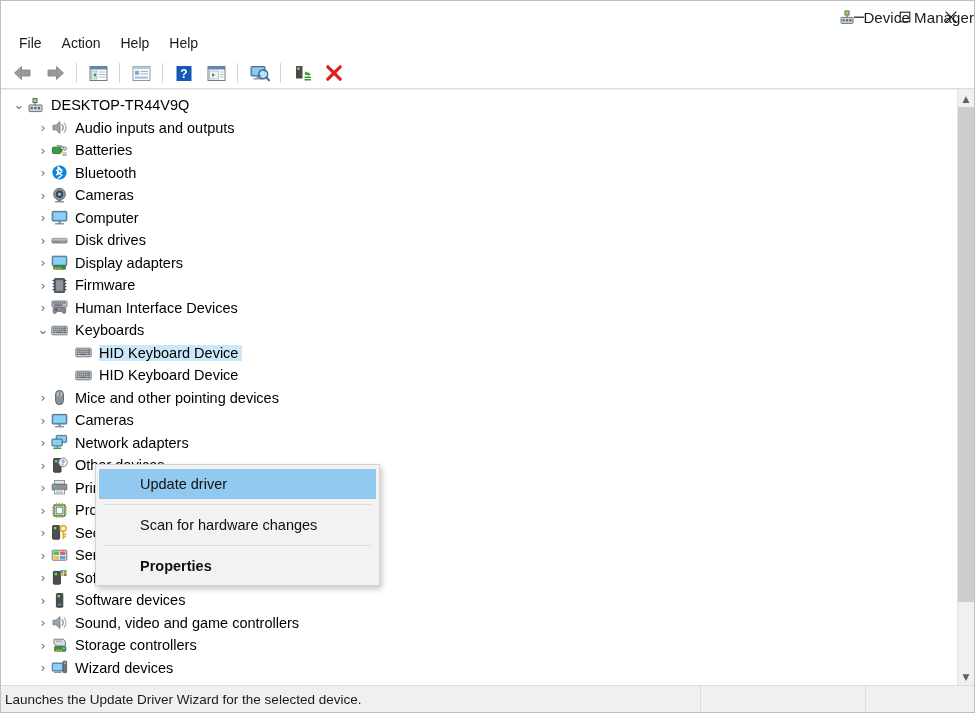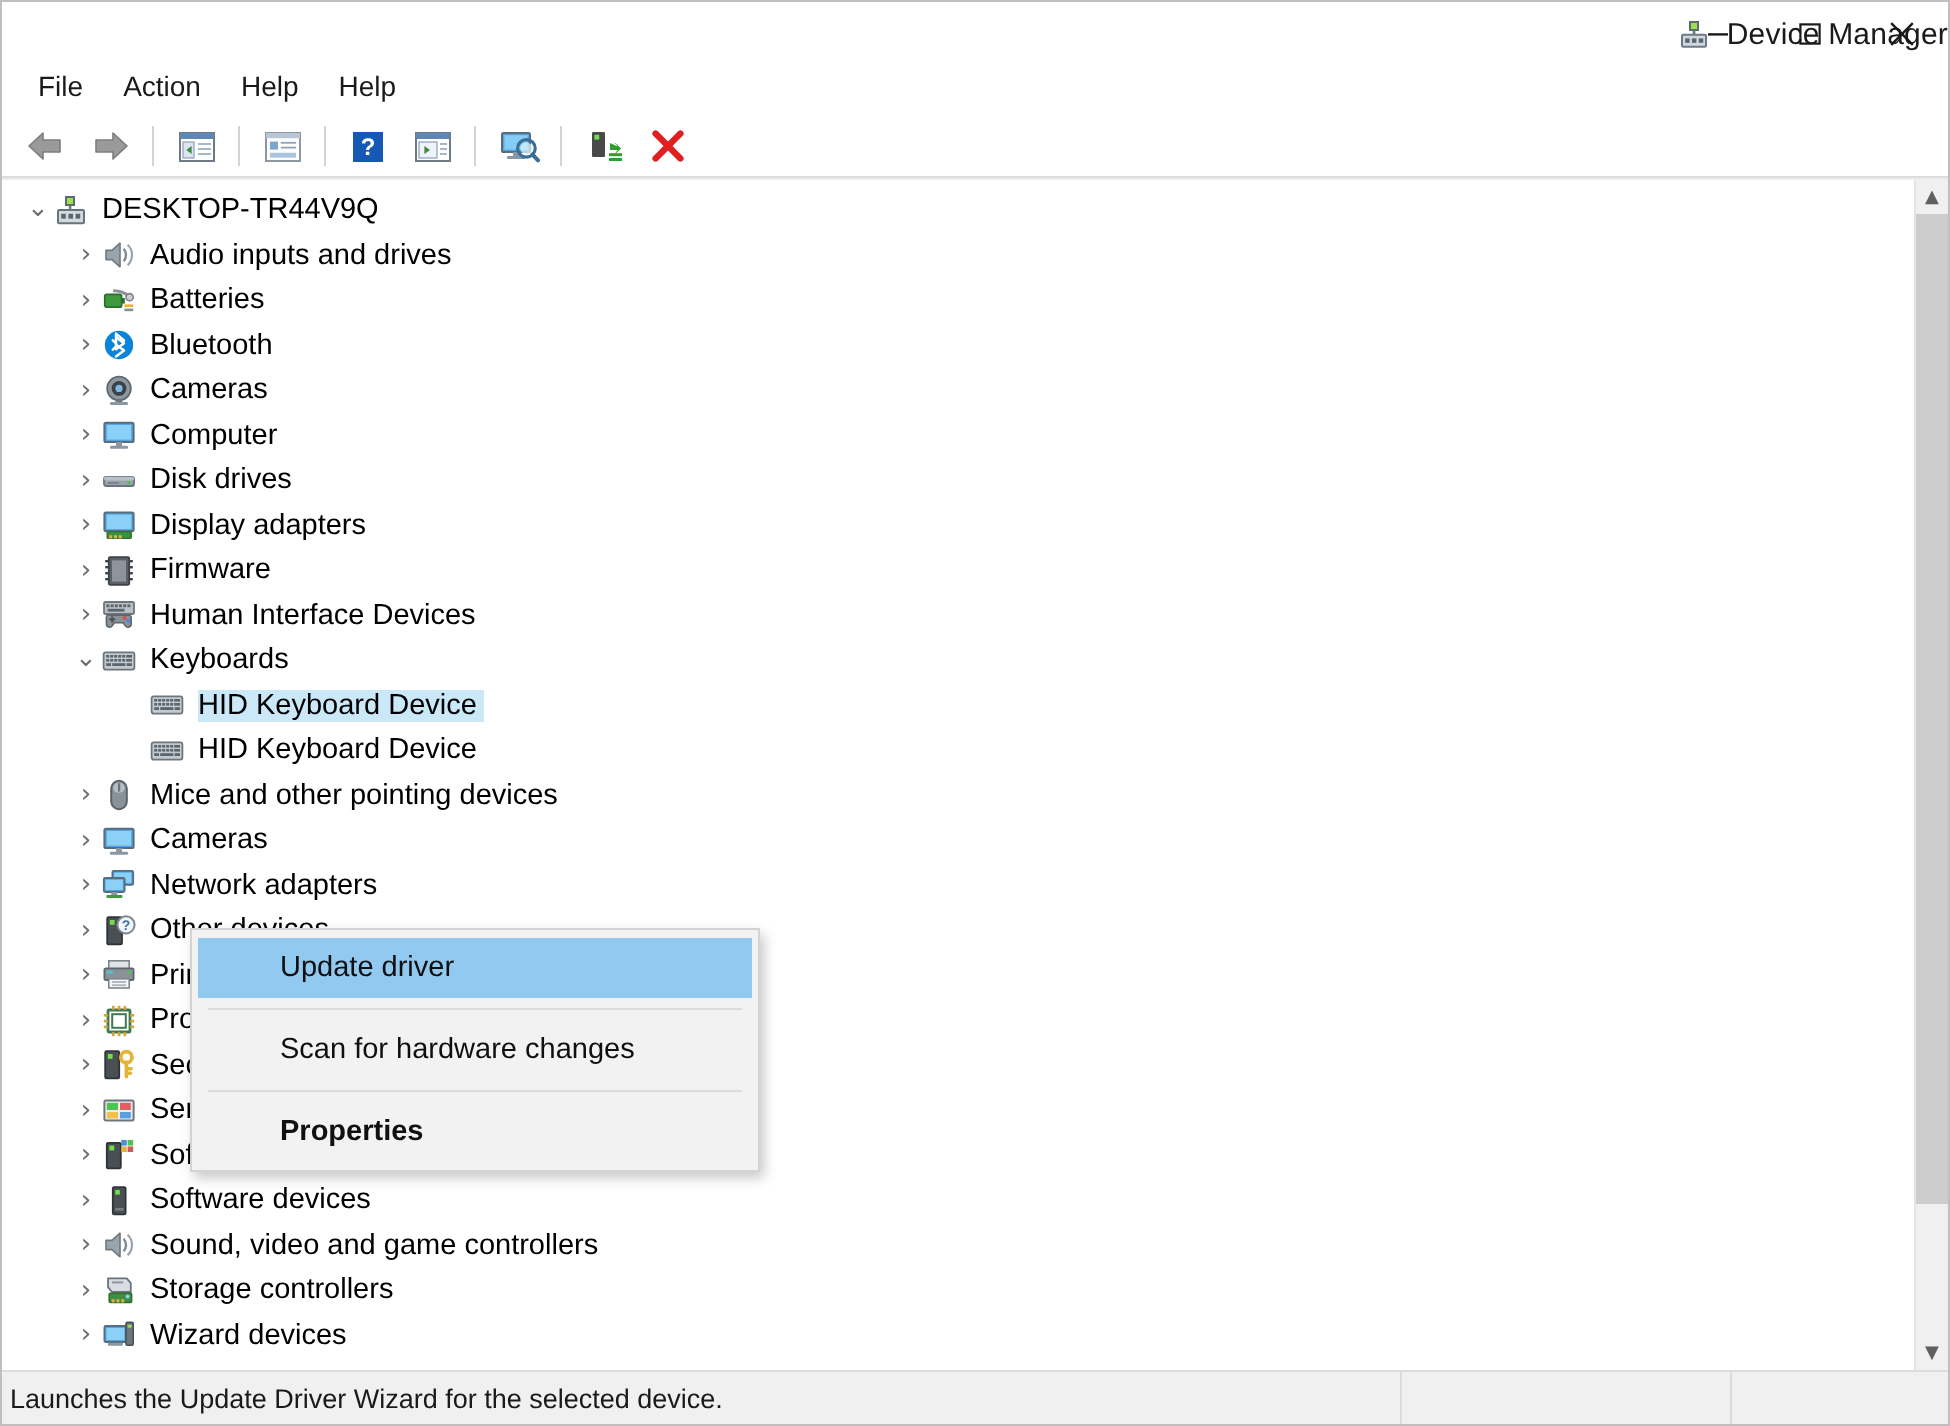--- a/index.html
+++ b/index.html
@@ -364,21 +364,21 @@
         </div>
         <div class="row depth1">
           <span class="twisty" style="font-size: 13px;">›</span>
           <span class="ticon">
             <svg width="17" height="17" viewBox="0 0 17 17">
               <path d="M2 6.2 L5 6.2 L9 2.6 L9 14.4 L5 10.8 L2 10.8 Z" fill="#9aa4ad" stroke="#6d7880" stroke-width="0.8" stroke-linejoin="round"></path>
               <path d="M10.8 5.4 A4.6 4.6 0 0 1 10.8 11.6" fill="none" stroke="#7d8891" stroke-width="1.2"></path>
               <path d="M12.8 3.4 A7 7 0 0 1 12.8 13.6" fill="none" stroke="#9aa4ad" stroke-width="1.1"></path>
             </svg>
           </span>
-          <span class="tlabel">Audio inputs and drives</span>
+          <span class="tlabel">Audio inputs and outputs</span>
         </div>
         <div class="row depth1">
           <span class="twisty" style="font-size: 13px;">›</span>
           <span class="ticon">
             <svg width="17" height="17" viewBox="0 0 17 17">
               <rect x="1.4" y="5.2" width="8.4" height="6.4" rx="1" fill="#3f9a3f" stroke="#2d6e2d" stroke-width="0.9"></rect>
               <rect x="9.8" y="7" width="1.6" height="2.8" fill="#2d6e2d"></rect>
               <path d="M5.6 3.4 C8.6 3.4 11.4 4.2 13.4 6.2" fill="none" stroke="#8a8f94" stroke-width="1.5"></path>
               <circle cx="13.8" cy="6.6" r="1.8" fill="#c8ced3" stroke="#7d838a" stroke-width="0.8"></circle>
               <rect x="11.2" y="10.2" width="4.4" height="1.3" fill="#f0b429"></rect>

